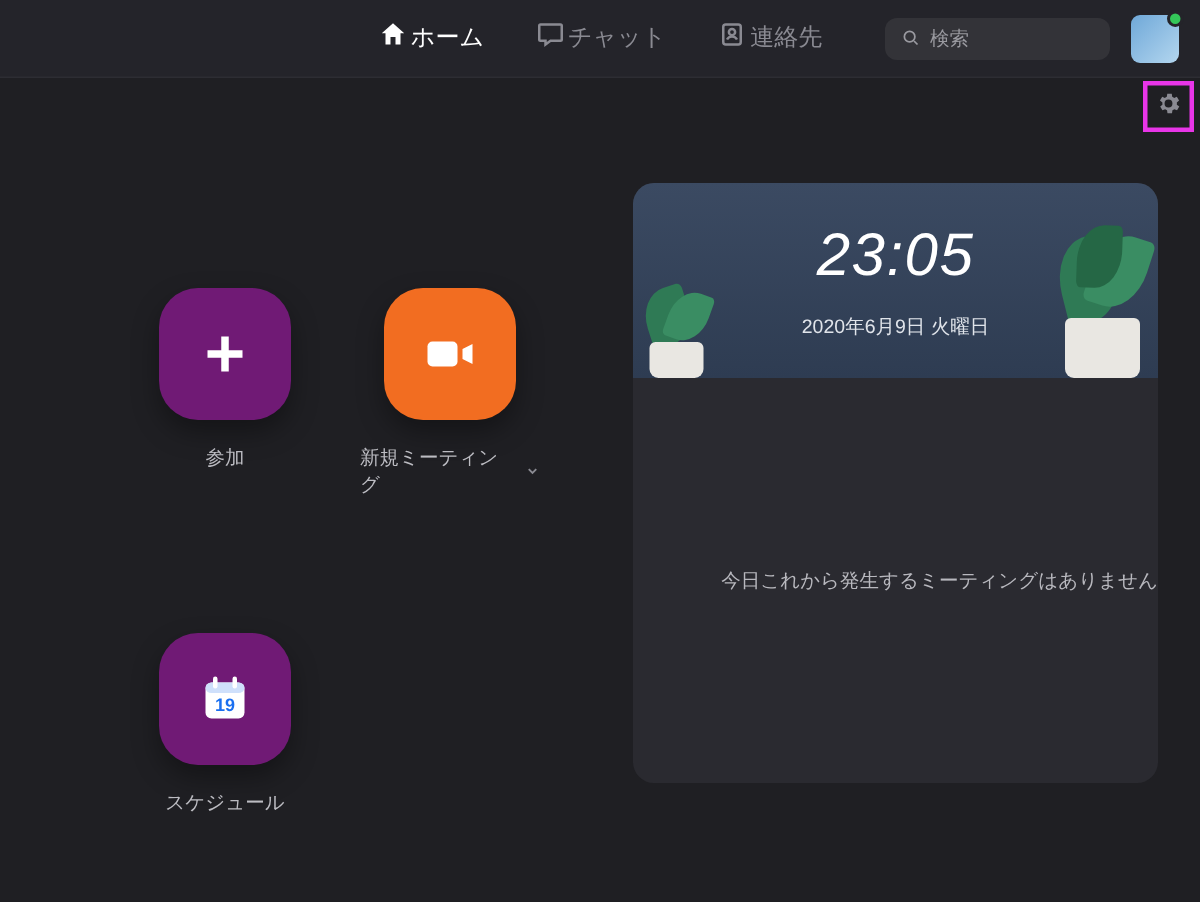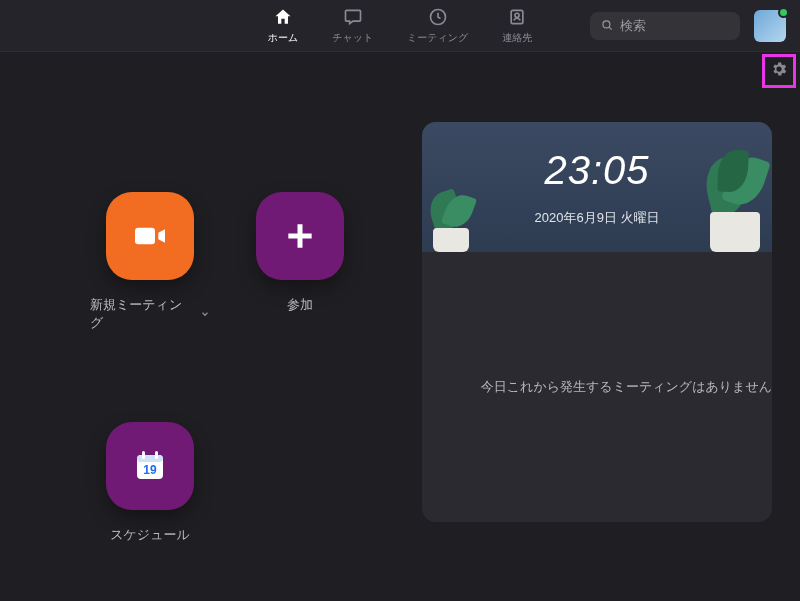--- a/index.html
+++ b/index.html
@@ -20,21 +20,21 @@
 
 
 .topbar {
   height: 52px; width: 100%;
   background: #24242a;
   display: flex; align-items: center; justify-content: center;
   position: relative;
   border-bottom: 1px solid #2d2d33;
 }
 .tabs { display: flex; gap: 34px; }
-.tab { display: flex; flex-direction: column; align-items: center; gap: 2px; color: #8a8a92; font-size: 10px; cursor: pointer; }
+.tab { display: flex; flex-direction: row; align-items: center; gap: 2px; color: #8a8a92; font-size: 16px; cursor: pointer; }
 .tab.active { color: #fff; }
 .tab svg { width: 20px; height: 20px; }
 
 .search {
   position: absolute; right: 60px; top: 12px;
   width: 150px; height: 28px;
   background: #333338; border-radius: 8px;
   display: flex; align-items: center; padding: 0 10px; gap: 6px;
   color: #9a9aa0; font-size: 13px;
 }
@@ -133,29 +133,20 @@
       <span>
         <svg viewBox="0 0 24 24" fill="none" stroke="currentColor" stroke-width="2">
             <path d="M20 4H4a1 1 0 00-1 1v11a1 1 0 001 1h4v3l4-3h8a1 1 0 001-1V5a1 1 0 00-1-1z"></path>
           </svg>
       </span>
       <span>チャット</span>
     </div>
     <div class="tab">
       <span>
         <svg viewBox="0 0 24 24" fill="none" stroke="currentColor" stroke-width="2">
-            <circle cx="12" cy="12" r="9"></circle>
-            <path d="M12 7v5l3 2"></path>
-          </svg>
-      </span>
-      <span>ミーティング</span>
-    </div>
-    <div class="tab">
-      <span>
-        <svg viewBox="0 0 24 24" fill="none" stroke="currentColor" stroke-width="2">
             <rect x="5" y="4" width="14" height="16" rx="2"></rect>
             <circle cx="12" cy="10" r="2.5"></circle>
             <path d="M8 16c.8-1.5 2.3-2.5 4-2.5s3.2 1 4 2.5"></path>
           </svg>
       </span>
       <span>連絡先</span>
     </div>
   </div>
 
   <div class="search">
@@ -177,44 +168,44 @@
     <svg viewBox="0 0 24 24" fill="currentColor">
         <path d="M19.4 13a7.5 7.5 0 000-2l2-1.6-2-3.4-2.4 1a7.3 7.3 0 00-1.7-1l-.4-2.6h-4l-.4 2.6a7.3 7.3 0 00-1.7 1l-2.4-1-2 3.4L6.6 11a7.5 7.5 0 000 2l-2 1.6 2 3.4 2.4-1c.5.4 1.1.7 1.7 1l.4 2.6h4l.4-2.6c.6-.3 1.2-.6 1.7-1l2.4 1 2-3.4-2.2-1.6zM12 15.5A3.5 3.5 0 1112 8.5a3.5 3.5 0 010 7z"></path>
       </svg>
   </span>
 </div>
 
 <div class="main">
   <div class="left">
     <div class="grid2">
       <div class="action">
+        <div class="tile blue">
+          <svg viewBox="0 0 24 24" fill="none" stroke="currentColor" stroke-width="3">
+              <path d="M12 5v14M5 12h14"></path>
+            </svg>
+        </div>
+        <div class="action-label">
+          <span>参加</span>
+        </div>
+      </div>
+
+      <div class="action">
         <div class="tile orange">
           <svg viewBox="0 0 24 24" fill="currentColor">
               <rect x="3" y="7" width="12" height="10" rx="2"></rect>
               <path d="M17 10l4-2v8l-4-2z"></path>
             </svg>
         </div>
         <div class="action-label">
           <span>新規ミーティング</span>
           <span class="chevron">
             <svg width="10" height="10" viewBox="0 0 24 24" fill="none" stroke="currentColor" stroke-width="3">
                 <path d="M6 9l6 6 6-6"></path>
               </svg>
           </span>
-        </div>
-      </div>
-
-      <div class="action">
-        <div class="tile blue">
-          <svg viewBox="0 0 24 24" fill="none" stroke="currentColor" stroke-width="3">
-              <path d="M12 5v14M5 12h14"></path>
-            </svg>
-        </div>
-        <div class="action-label">
-          <span>参加</span>
         </div>
       </div>
 
       <div class="action">
         <div class="tile blue">
           <svg viewBox="0 0 40 40">
               <rect x="7" y="9" width="26" height="24" rx="4" fill="#fff"></rect>
               <rect x="7" y="9" width="26" height="7" rx="4" fill="#cfe0fb"></rect>
               <rect x="12" y="5" width="3" height="8" rx="1.5" fill="#fff"></rect>
               <rect x="25" y="5" width="3" height="8" rx="1.5" fill="#fff"></rect>

